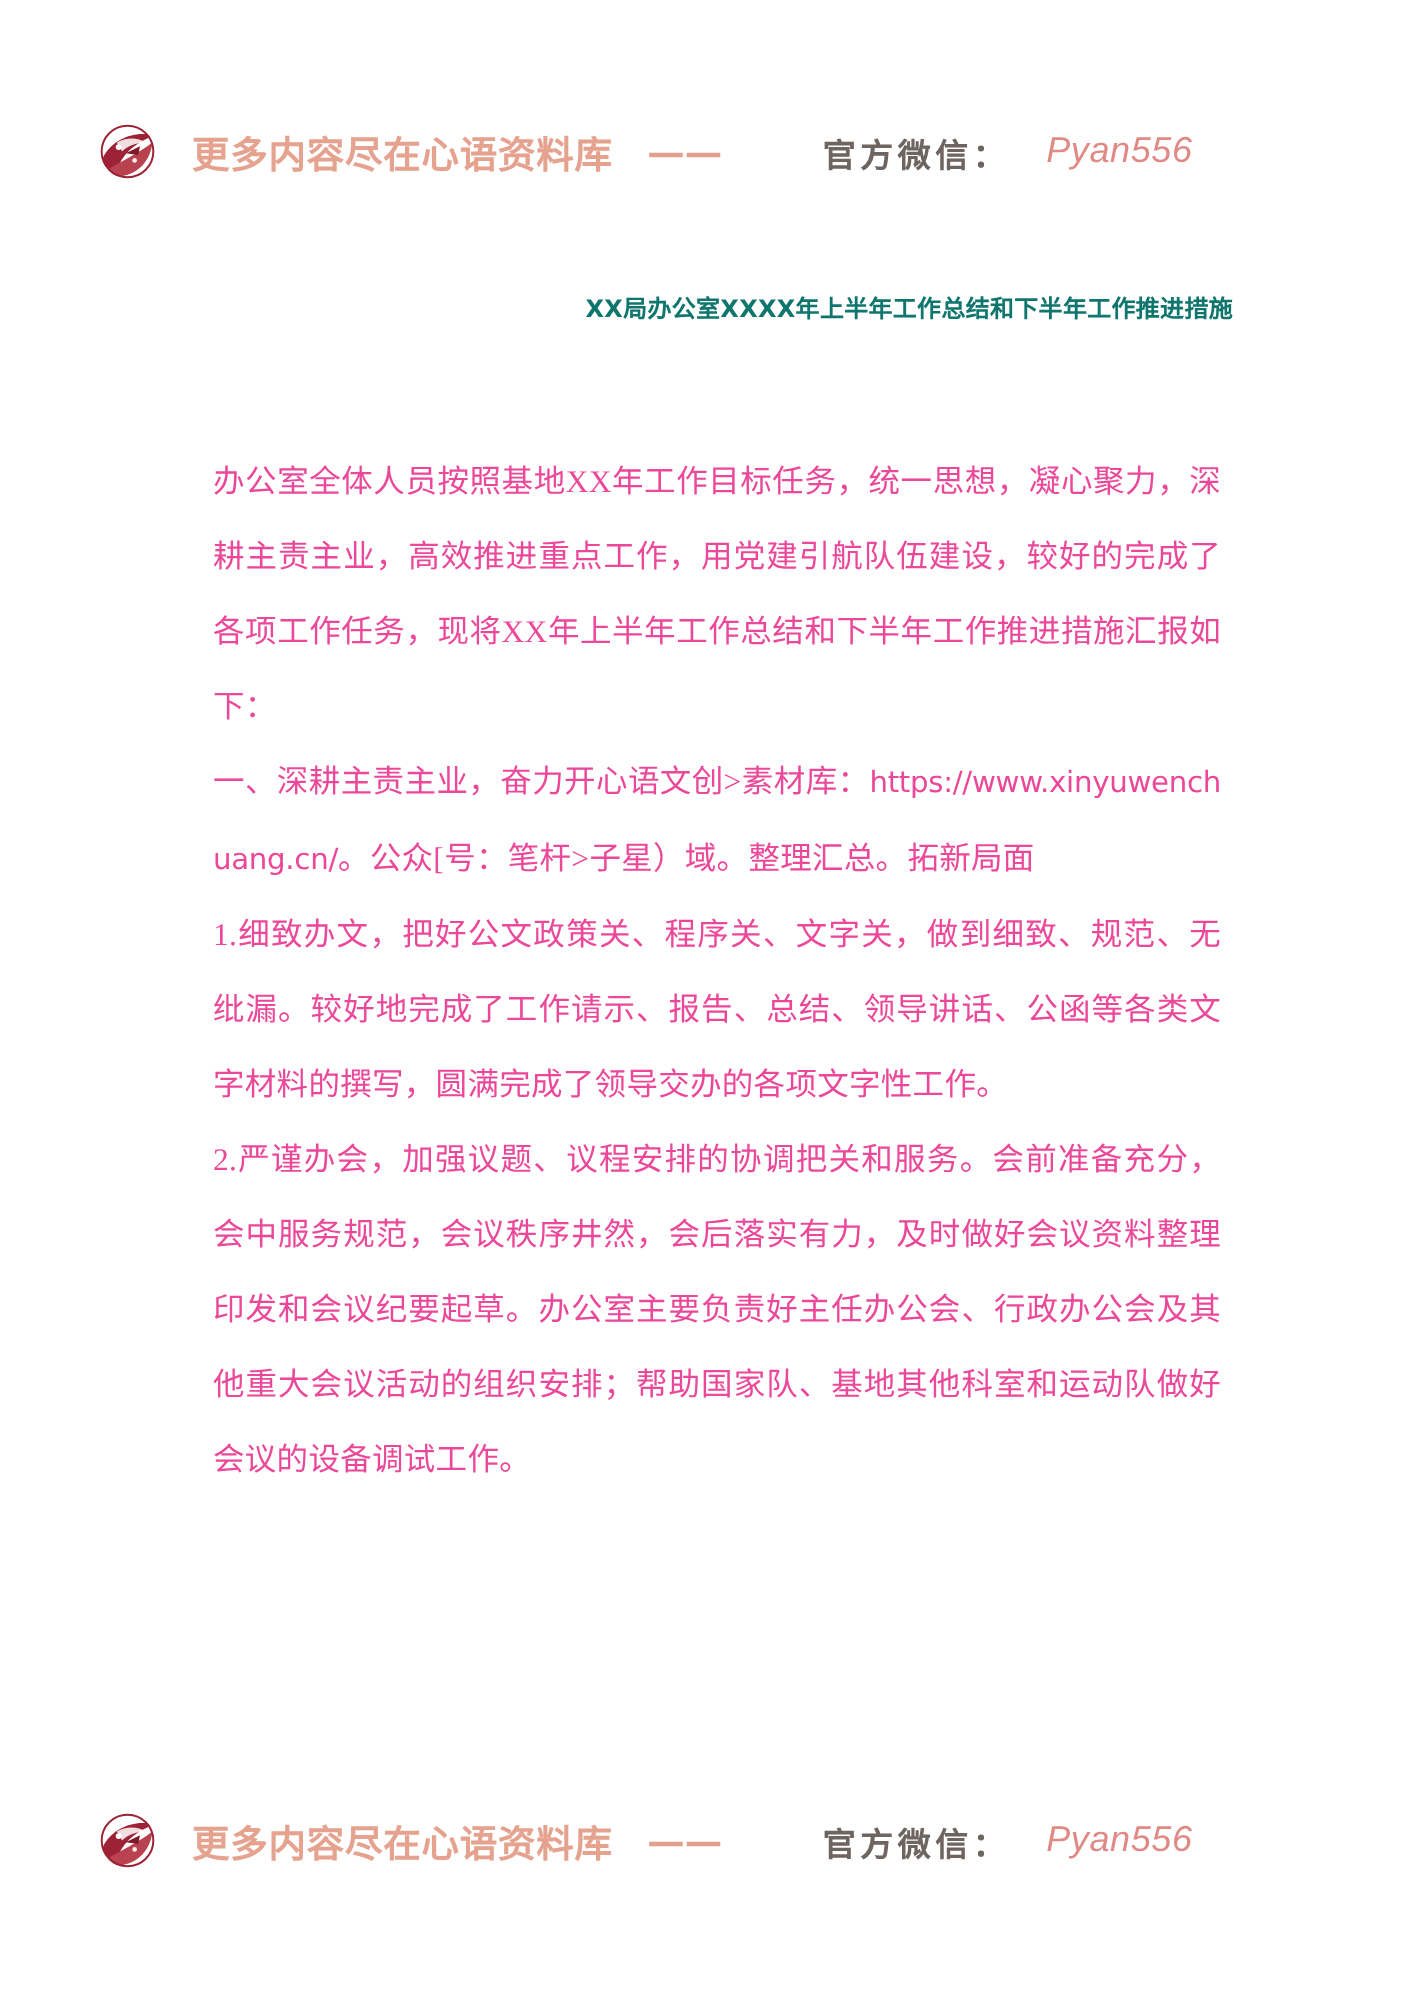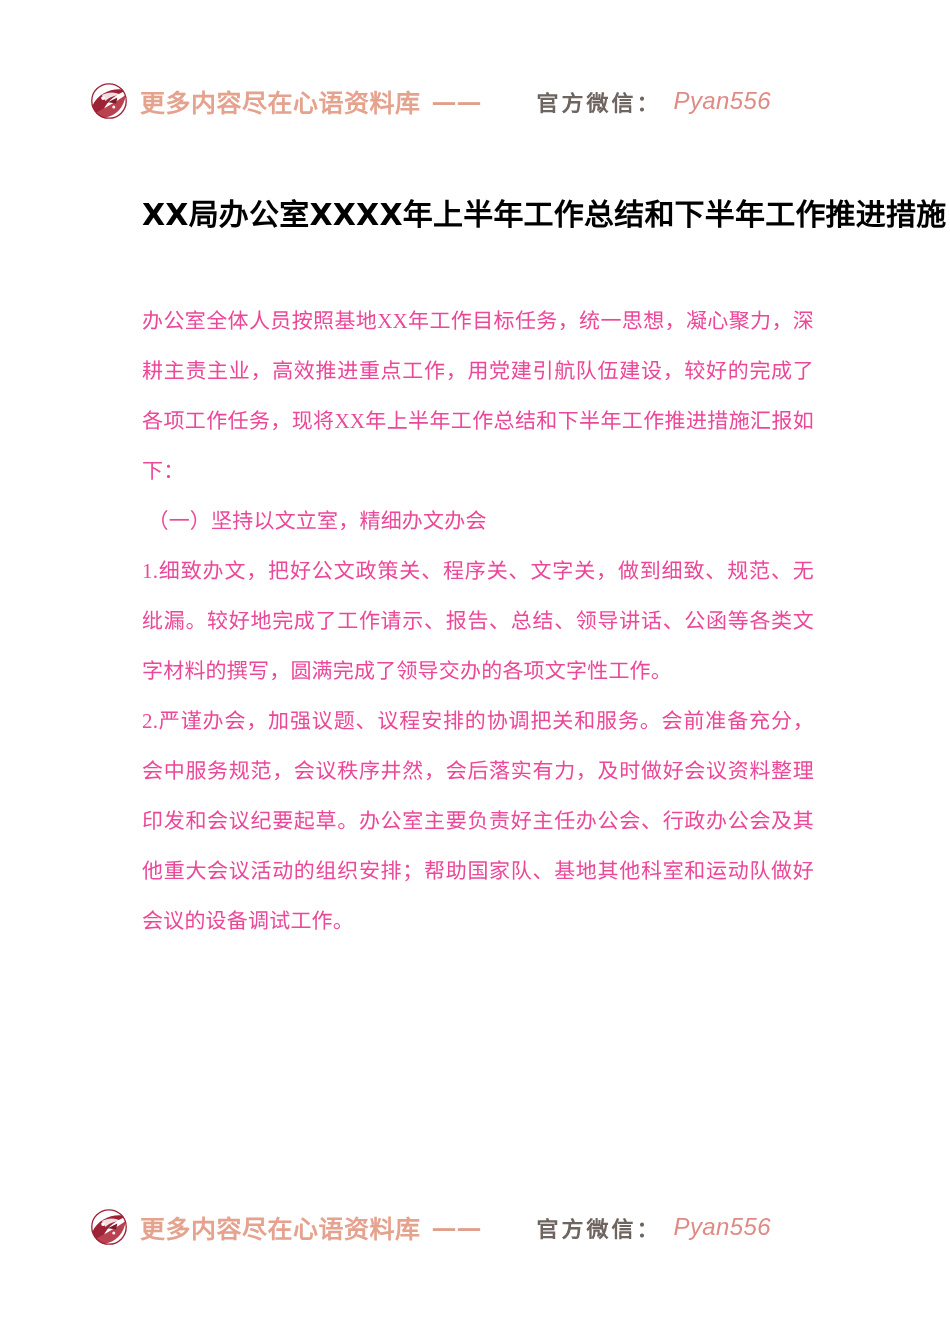--- a/index.html
+++ b/index.html
@@ -25,21 +25,21 @@
   }
 
   
   .watermark {
     position: absolute;
     left: 0;
     width: 861px;
     display: flex;
     align-items: center;
     justify-content: center;
-    gap: 12px;
+    gap: 24px;
     white-space: nowrap;
   }
   .watermark.top { top: 82px; }
   .watermark.bottom { top: 1208px; }
 
   .wm-logo {
     width: 38px;
     height: 38px;
     flex: 0 0 38px;
     position: relative;
@@ -78,25 +78,26 @@
   }
 
   
   .doc-title {
     position: absolute;
     left: 142px;
     top: 178px;
     width: 680px;
     font-family: "DejaVu Sans", "Liberation Sans", sans-serif;
     font-weight: 700;
-    font-size: 30px;
+    font-size: 16px;
     line-height: 34px;
     letter-spacing: 0.2px;
-    color: #000000;
+    color: #0f766e;
     white-space: nowrap;
+    text-align: right;
   }
 
   
   .body-block {
     position: absolute;
     left: 142px;
     top: 296px;
     width: 672px;
   }
 
@@ -147,22 +148,22 @@
     <span class="wm-label">官方微信：</span>
     <span class="wm-id">Pyan556</span>
   </div>
 
   <h1 class="doc-title">XX局办公室XXXX年上半年工作总结和下半年工作推进措施</h1>
 
   <div class="body-block">
 
     <p class="para"><span>办公室全体人员按照基地XX年工作目标任务，统一思想，凝心聚力，深耕主责主业，高效推进重点工作，用党建引航队伍建设，较好的完成了各项工作任务，现将XX年上半年工作总结和下半年工作推进措施汇报如下：</span></p>
 
+    <p class="para"><span class="spread-seg">一、深耕主责主业，奋力开心语文创&gt;素材库：</span><span class="url">https://www.xinyuwenchuang.cn/</span><span>。公众[号：笔杆&gt;子星）域。整理汇总。拓新局面</span></p>
 
-    <p class="para">&nbsp;<span>（一）坚持以文立室，精细办文办会</span></p>
 
     <p class="para"><span>1.细致办文，把好公文政策关、程序关、文字关，做到细致、规范、无纰漏。较好地完成了工作请示、报告、总结、领导讲话、公函等各类文字材料的撰写，圆满完成了领导交办的各项文字性工作。</span></p>
 
     <p class="para"><span>2.严谨办会，加强议题、议程安排的协调把关和服务。会前准备充分，会中服务规范，会议秩序井然，会后落实有力，及时做好会议资料整理印发和会议纪要起草。办公室主要负责好主任办公会、行政办公会及其他重大会议活动的组织安排；帮助国家队、基地其他科室和运动队做好会议的设备调试工作。</span></p>
 
 
 
   </div>
 
   <div class="watermark bottom">

